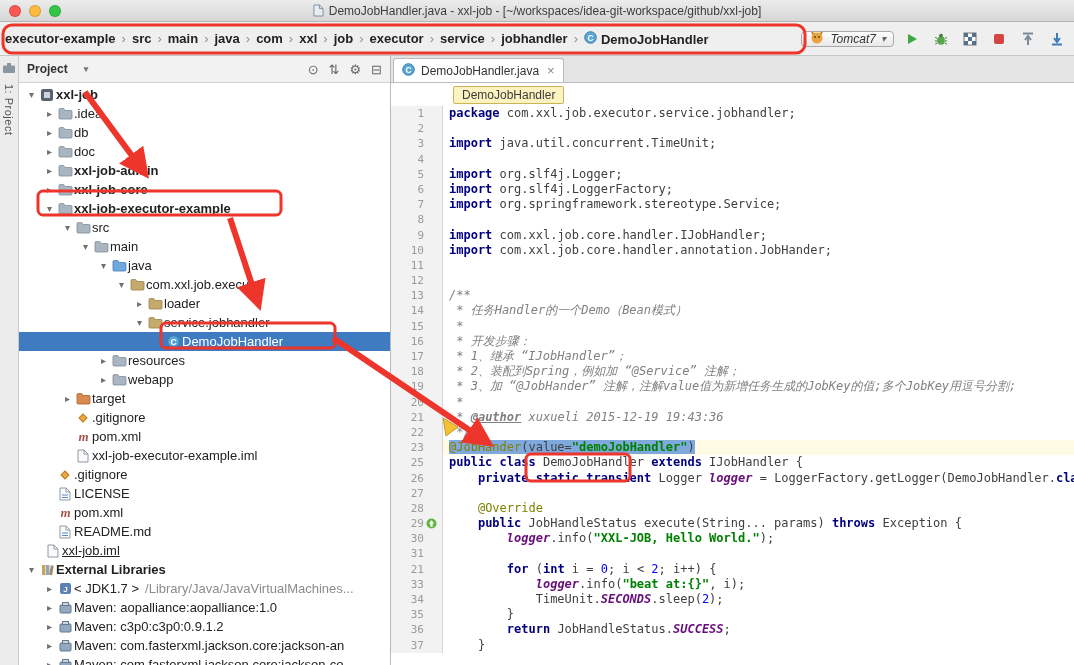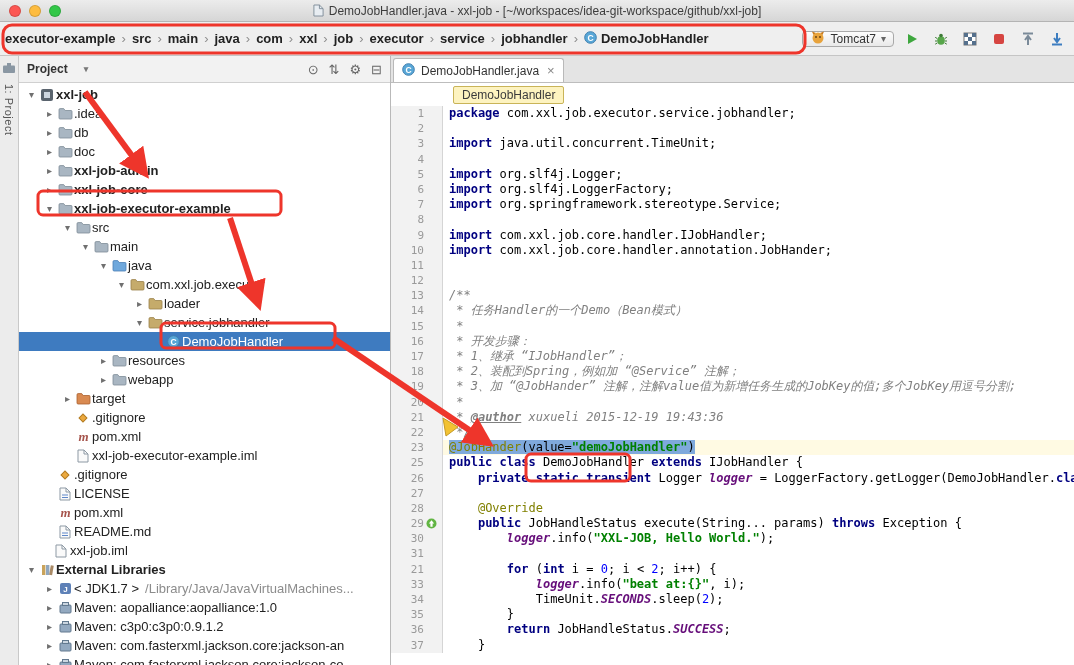--- a/index.html
+++ b/index.html
@@ -10,24 +10,24 @@
   .titlebar { height:22px; flex:0 0 22px; background:linear-gradient(#ececec,#d6d6d6); border-bottom:1px solid #b4b4b4; position:relative; display:flex; align-items:center; }
   .traffic { position:absolute; left:9px; top:5px; display:flex; gap:8px; }
   .tl { width:12px; height:12px; border-radius:50%; display:inline-block; border:1px solid rgba(0,0,0,.15); }
   .tl.red{background:#fc5753}.tl.yellow{background:#fdbc40}.tl.green{background:#33c748}
   .title-wrap { margin:0 auto; display:flex; align-items:flex-start; gap:5px; font-size:12px; color:#3c3c3c; }
   .title-icon svg{display:block}
 
   
   .navbar { height:34px; flex:0 0 34px; background:#efefef; border-bottom:1px solid #c5c5c5; display:flex; align-items:center; padding:0 6px 0 2px; }
   .crumbs { display:flex; align-items:center; gap:2px; font-size:13px; font-weight:600; color:#222; white-space:nowrap; overflow:hidden; flex:1; }
-  .crumb { display:flex; align-items:flex-start; gap:4px; padding:2px 3px; border-radius:3px; cursor:default; }
+  .crumb { display:flex; align-items:flex-end; gap:4px; padding:2px 3px; border-radius:3px; cursor:default; }
   .crumb-sep { color:#8e8e8e; font-weight:400; font-size:13px; padding:0 1px; }
   .nav-toolbar { display:flex; align-items:center; gap:7px; margin-left:8px; }
-  .combo { display:flex; align-items:center; gap:5px; background:linear-gradient(#fdfdfd,#e8e8e8); border:1px solid #a9a9a9; border-radius:4px; height:16px; padding:0 7px; font-size:12px; color:#333; }
+  .combo { display:flex; align-items:center; gap:5px; background:linear-gradient(#fdfdfd,#e8e8e8); border:1px solid #a9a9a9; border-radius:4px; height:16px; padding:0 7px; font-size:12px; color:#333;font-style:italic; }
   .combo-arrow { color:#666; font-size:10px; }
   .tb-btn { display:inline-flex; align-items:center; justify-content:center; width:22px; height:22px; }
   .tb-btn svg{display:block}
 
   
   .main { flex:1; display:flex; min-height:0; }
   .tool-strip { width:19px; flex:0 0 19px; background:#ececec; border-right:1px solid #c9c9c9; display:flex; flex-direction:column; align-items:center; padding-top:4px; gap:6px; }
   .strip-label { writing-mode:vertical-rl; font-size:11px; color:#555; letter-spacing:.5px; }
 
   
@@ -62,21 +62,21 @@
   .code-cell { flex:1; white-space:pre; padding-left:6px; overflow:hidden; }
   .code-row.caret .code-cell { background:var(--caret); }
   .sel-wrap { background:var(--sel); }
   .kw{color:#000080;font-weight:bold}
   .str{color:#008000;font-weight:bold}
   .com{color:#808080;font-style:italic}
   .tag{color:#808080;font-style:italic;font-weight:bold;text-decoration:underline}
   .ann{color:#808000}
   .num{color:#0000ff}
   .field{color:#660e7a;font-style:italic;font-weight:bold}
-  .pl{color:#000000}
+  .pl{color:#404040}
 
   
   .overlay { position:absolute; inset:0; z-index:50; pointer-events:none; }
   .ann-box { fill:none; stroke:var(--red); stroke-width:3; }
   .ann-arrow { stroke:var(--red); stroke-width:6; fill:none; }
 </style>
 </head>
 <body>
 
 <div class="window">
@@ -442,21 +442,21 @@
             <span class="chevron"></span>
             <span class="tree-icon">
               <svg width="12" height="14" viewBox="0 0 12 14">
                 <path d="M1 1h6l4 4v8H1z" fill="#fafafa" stroke="#8d99a4"></path>
                 <path d="M7 1v4h4" fill="none" stroke="#8d99a4"></path>
                 <path d="M3 8h6M3 10.5h6" stroke="#5e87c9"></path>
               </svg>
             </span>
             <span class="tree-label">README.md</span>
           </div>
-          <div class="tree-row" style="padding-left: 20px;">
+          <div class="tree-row" style="padding-left: 12px; text-decoration: underline;">
             <span class="chevron"></span>
             <span class="tree-icon">
               <svg width="12" height="14" viewBox="0 0 12 14">
                 <path d="M1 1h6l4 4v8H1z" fill="#fafafa" stroke="#8d99a4"></path>
                 <path d="M7 1v4h4" fill="none" stroke="#8d99a4"></path>
               </svg>
             </span>
             <span class="tree-label">xxl-job.iml</span>
           </div>
           <div class="tree-row" style="padding-left: 6px;">

